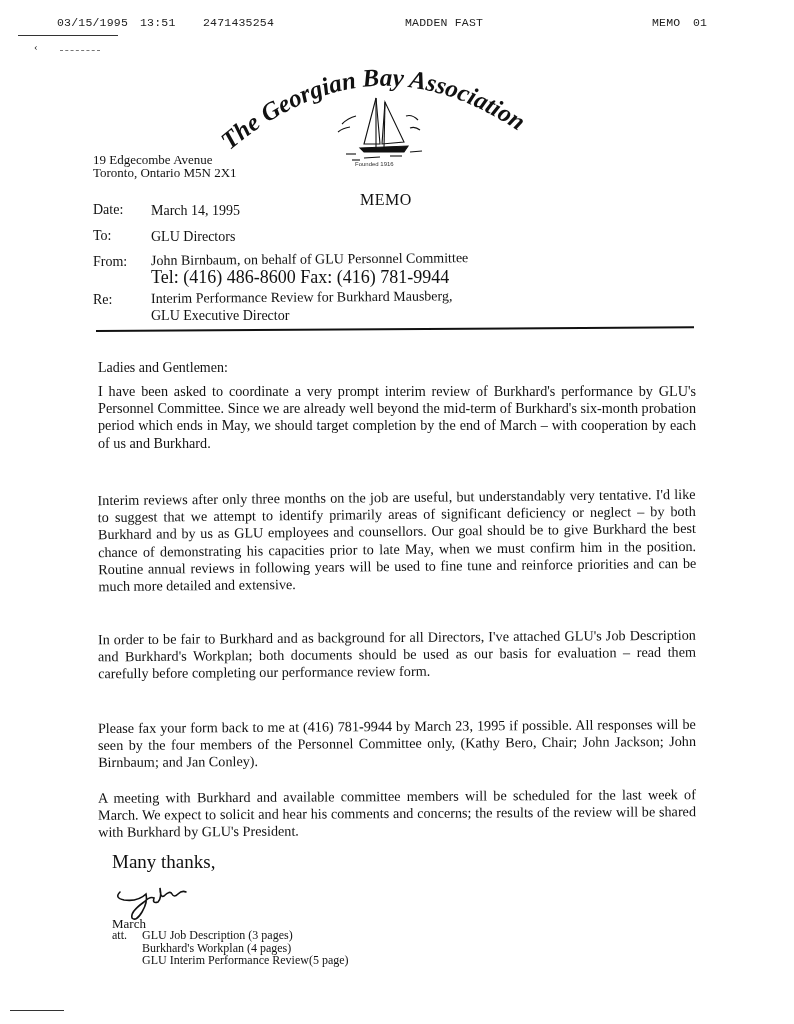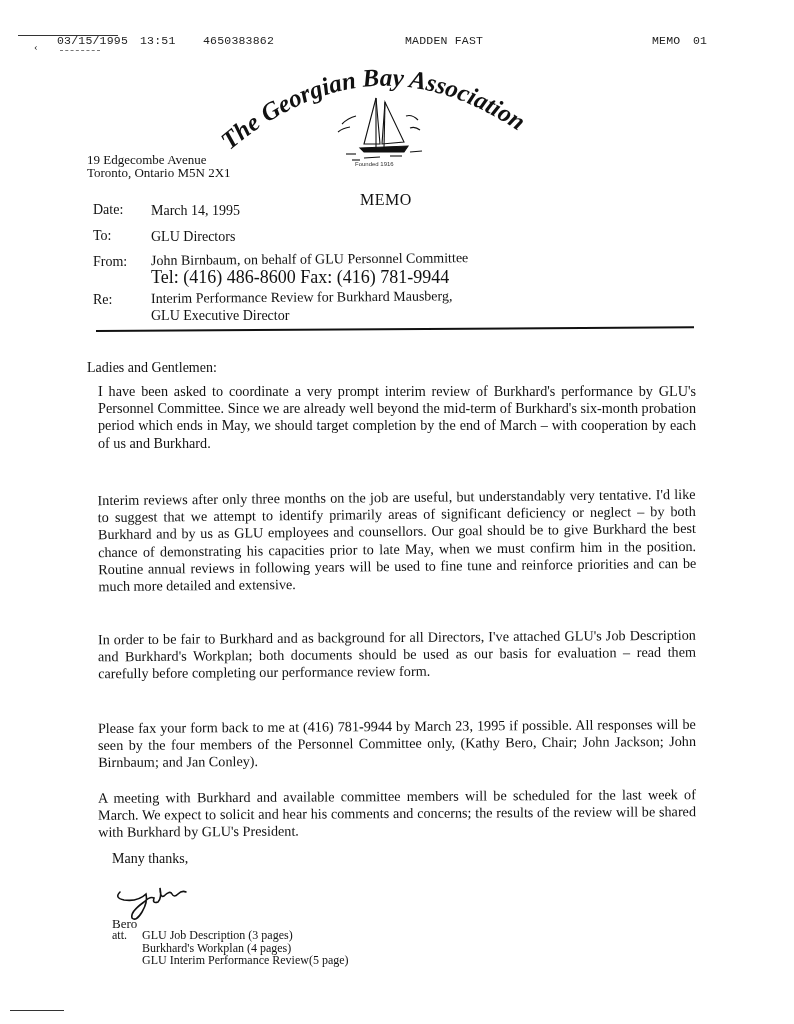--- a/index.html
+++ b/index.html
@@ -4,66 +4,66 @@
 <style>
   html, body { margin: 0; padding: 0; background: #ffffff; }
   body {
     width: 794px; height: 1024px; position: relative; overflow: hidden;
     font-family: "Liberation Serif", "DejaVu Serif", serif; color: #111;
   }
   .mono { font-family: "Liberation Mono", "DejaVu Sans Mono", monospace; }
   .abs { position: absolute; }
 
   
-  .fax-header { top: 34px; left: 0; width: 644px; height: 16px; font-size: 11.5px; color: #222; letter-spacing: 0.2px; }
+  .fax-header { top: 16px; left: 0; width: 644px; height: 16px; font-size: 11.5px; color: #222; letter-spacing: 0.2px; }
   .fax-header span { position: absolute; top: 0; white-space: nowrap; }
   .fax-underline { top: 35px; left: 18px; width: 100px; height: 1px; background: #333; }
   .fax-mark { top: 40px; left: 34px; font-size: 11px; color: #333; }
   .fax-dash { top: 50px; left: 60px; width: 40px; height: 1px; border-top: 1px dashed #777; }
 
   
   .logo-arc { top: 52px; left: 210px; width: 350px; height: 110px; }
   .logo-boat { top: 92px; left: 330px; width: 100px; height: 70px; }
   .founded { top: 161px; left: 355px; font-family: "Liberation Sans", sans-serif; font-size: 6px; color: #333; }
-  .address { top: 153px; left: 87px; font-size: 13px; line-height: 13px; }
+  .address { top: 153px; left: 93px; font-size: 13px; line-height: 13px; }
   .memo-title { top: 180px; left: 360px; font-size: 16px; letter-spacing: 0.5px; margin-top: 11px; }
 
   
   .fields { top: 202px; left: 93px; font-size: 14px; }
   .field-row { position: absolute; left: 0; white-space: nowrap; }
   .field-label { position: absolute; left: 0; text-align: center; }
   .field-value { position: absolute; left: 58px; line-height: 17px; }
 
   .divider { top: 330px; left: 96px; width: 598px; height: 2px; background: #111; transform: rotate(-0.35deg); transform-origin: left center; }
 
   
   .body-text { left: 98px; width: 598px; font-size: 14.2px; line-height: 17.2px; text-align: justify; }
-  .greeting { top: 360px; left: 87px; font-size: 14px; }
+  .greeting { top: 360px; left: 98px; font-size: 14px; }
   .p1 { top: 383px; }
   .p2 { top: 489px; transform: rotate(-0.6deg); }
   .p3 { top: 629px; transform: rotate(-0.45deg); }
   .p4 { top: 718px; transform: rotate(-0.4deg); }
   .p5 { top: 788px; transform: rotate(-0.35deg); }
 
-  .closing { top: 851px; left: 112px; font-size: 14px; }
+  .closing { top: 851px; left: 112px; font-size: 19px; }
   .signature { top: 880px; left: 112px; width: 90px; height: 42px; }
   .signer { top: 916px; left: 112px; font-size: 13px; }
   .attachments { top: 929px; left: 112px; font-size: 12px; line-height: 12.5px; }
   .att-label { position: absolute; left: 0; top: 0; }
   .att-list { position: absolute; left: 30px; top: 0; white-space: nowrap; }
 
   .footer-line { top: 1010px; left: 10px; width: 54px; height: 1px; background: #333; }
 </style>
 </head>
 <body>
 
 <div class="abs fax-header mono">
   <span style="left:57px">03/15/1995</span>
   <span style="left:140px">13:51</span>
-  <span style="left:203px">4650383862</span>
+  <span style="left:203px">2471435254</span>
   <span style="left:405px">MADDEN FAST</span>
   <span style="left:652px">MEMO</span>
   <span style="left:693px">01</span>
 </div>
 <div class="abs fax-underline"></div>
 <div class="abs fax-mark">‹</div>
 <div class="abs fax-dash"></div>
 
 <svg class="abs logo-arc" viewBox="0 0 350 110" xmlns="http://www.w3.org/2000/svg">
   <defs>
@@ -129,21 +129,21 @@
 <div class="abs body-text p2">Interim reviews after only three months on the job are useful, but understandably very tentative.  I'd like to suggest that we attempt to identify primarily areas of significant deficiency or neglect – by both Burkhard and by us as GLU employees and counsellors.  Our goal should be to give Burkhard the best chance of demonstrating his capacities prior to late May, when we must confirm him in the position. Routine annual reviews in following years will be used to fine tune and reinforce priorities and can be much more detailed and extensive.</div>
 <div class="abs body-text p3">In order to be fair to Burkhard and as background for all Directors, I've attached GLU's Job Description and Burkhard's Workplan; both documents should be used as our basis for evaluation – read them carefully before completing our performance review form.</div>
 <div class="abs body-text p4">Please fax your form back to me at (416) 781-9944 by March 23, 1995 if possible.  All responses will be seen by the four members of the Personnel Committee only, (Kathy Bero, Chair; John Jackson; John Birnbaum; and Jan Conley).</div>
 <div class="abs body-text p5">A meeting with Burkhard and available committee members will be scheduled for the last week of March.  We expect to solicit and hear his comments and concerns; the results of the review will be shared with Burkhard by GLU's President.</div>
 
 <div class="abs closing">Many thanks,</div>
 
 <svg class="abs signature" viewBox="0 0 90 42" xmlns="http://www.w3.org/2000/svg">
   <path d="M8 12 q-6 6 4 8 q14 2 22 -6 q2 8 -4 18 q-6 10 -10 6 q-2 -6 12 -16 q6 -6 10 -4 q-2 6 4 4 q4 -4 2 -14 q0 10 4 8 q6 -6 8 -2 q2 4 6 0 q4 -4 8 -2" fill="none" stroke="#111" stroke-width="1.6" stroke-linecap="round"></path>
 </svg>
-<div class="abs signer">Bero</div>
+<div class="abs signer">March</div>
 
 <div class="abs attachments">
   <span class="att-label">att.</span>
   <div class="att-list">
     <div>GLU Job Description (3 pages)</div>
     <div>Burkhard's Workplan (4 pages)</div>
     <div>GLU Interim Performance Review(5 page)</div>
   </div>
 </div>
 

